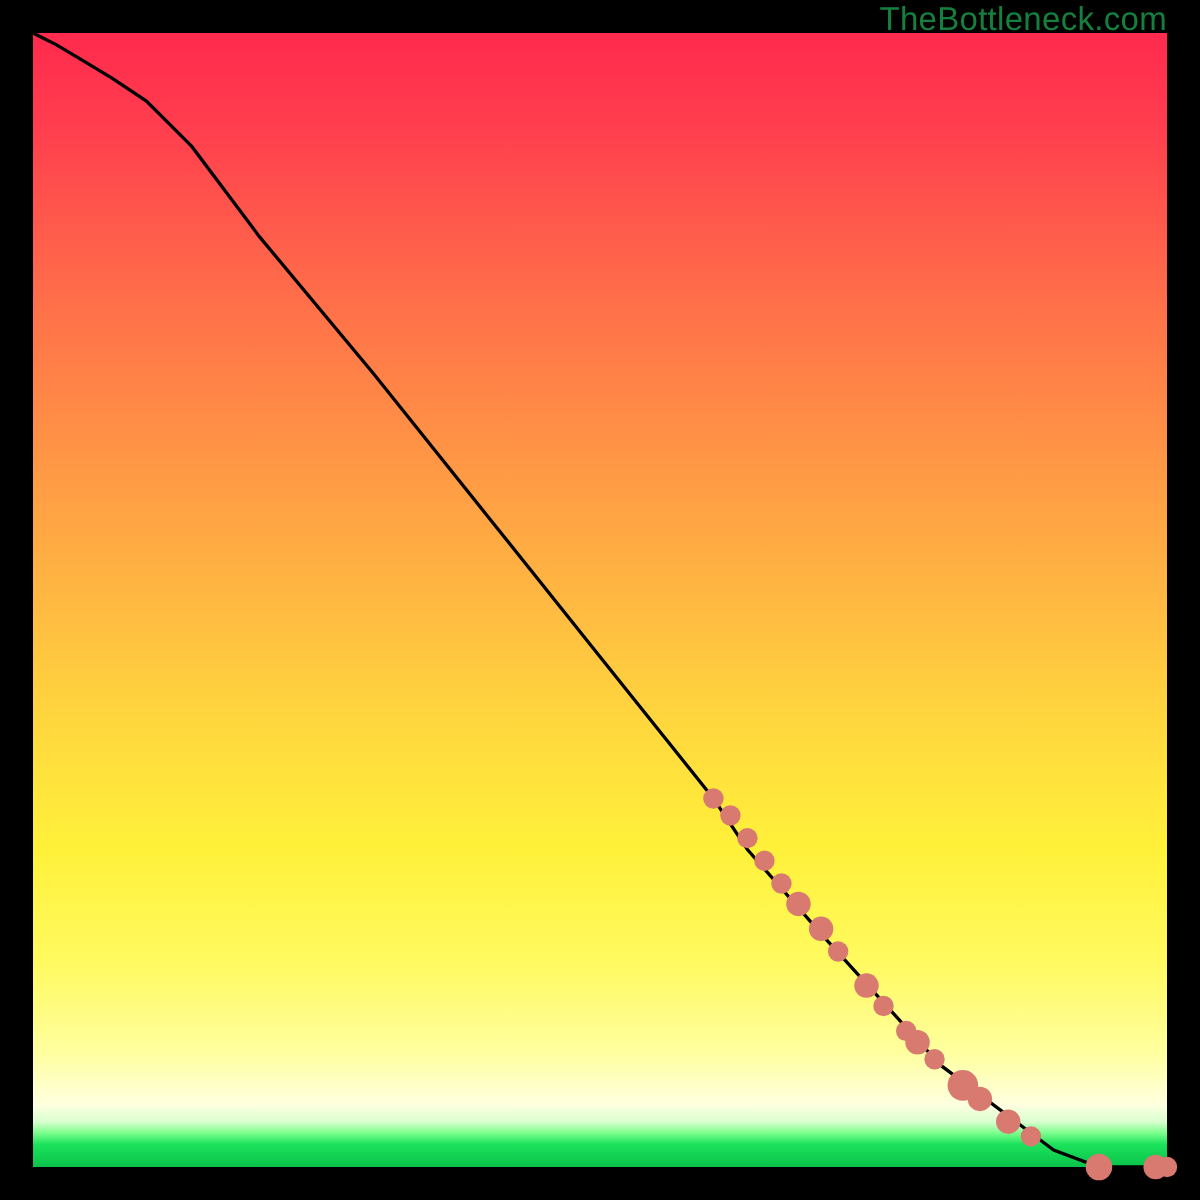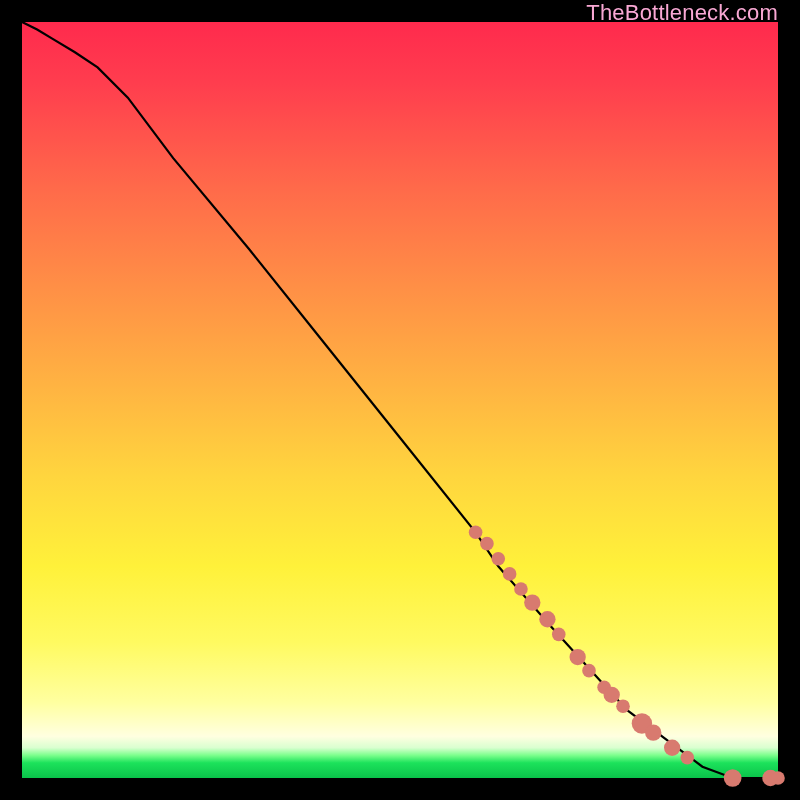--- a/index.html
+++ b/index.html
@@ -33,21 +33,21 @@
       #d9ffd0 96%,
       #7bff8c 97%,
       #1ce25b 98%,
       #0ac24a 100%
     );
   }
   .attribution {
     position: absolute;
     top: 0px;
     right: 22px;
-    color: #f9a8d4;
+    color: #15803d;
     font-size: 22px;
     font-weight: 500;
     letter-spacing: 0.2px;
   }
   svg.overlay {
     position: absolute;
     left: 22px;
     top: 22px;
     width: 756px;
     height: 756px;

